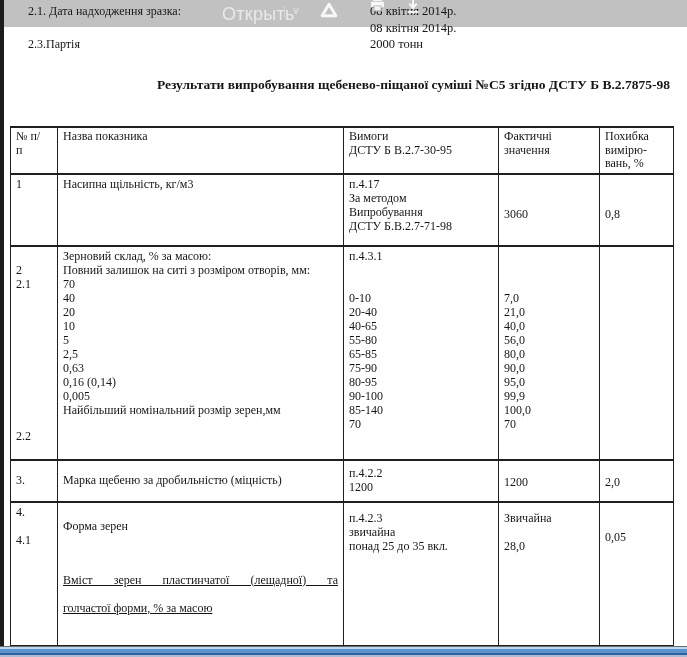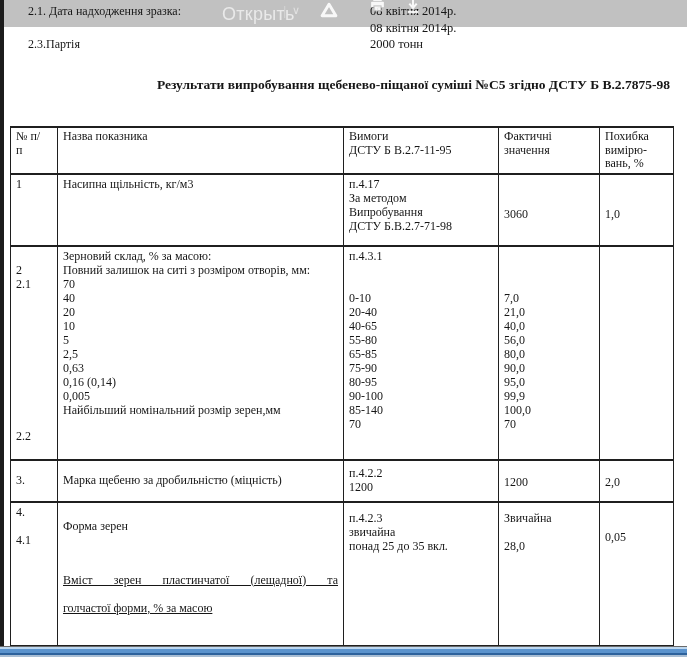--- a/index.html
+++ b/index.html
@@ -98,36 +98,36 @@
         <col style="width:155px">
         <col style="width:101px">
         <col style="width:74px">
       </colgroup>
     <tbody>
         <tr class="hdr" style="height:41px">
       <td>№ п/
 п</td>
       <td>Назва показника</td>
       <td>Вимоги
-ДСТУ Б В.2.7-11-95</td>
+ДСТУ Б В.2.7-30-95</td>
       <td>Фактичні
 значення</td>
       <td>Похибка
 вимірю-
 вань, %</td>
     </tr>
     <tr style="height:72px">
       <td>1</td>
       <td>Насипна щільність, кг/м3</td>
       <td class="c">п.4.17
 За методом
 Випробування
 ДСТУ Б.В.2.7-71-98</td>
       <td class="c pt32">3060</td>
-      <td class="c pt32">1,0</td>
+      <td class="c pt32">0,8</td>
     </tr>
     <tr style="height:186px">
       <td>
         <div class="vsplit h-r2">
           <span>2
 2.1</span>
           <span>2.2</span>
         </div>
       </td>
       <td>Зерновий склад, % за масою:

